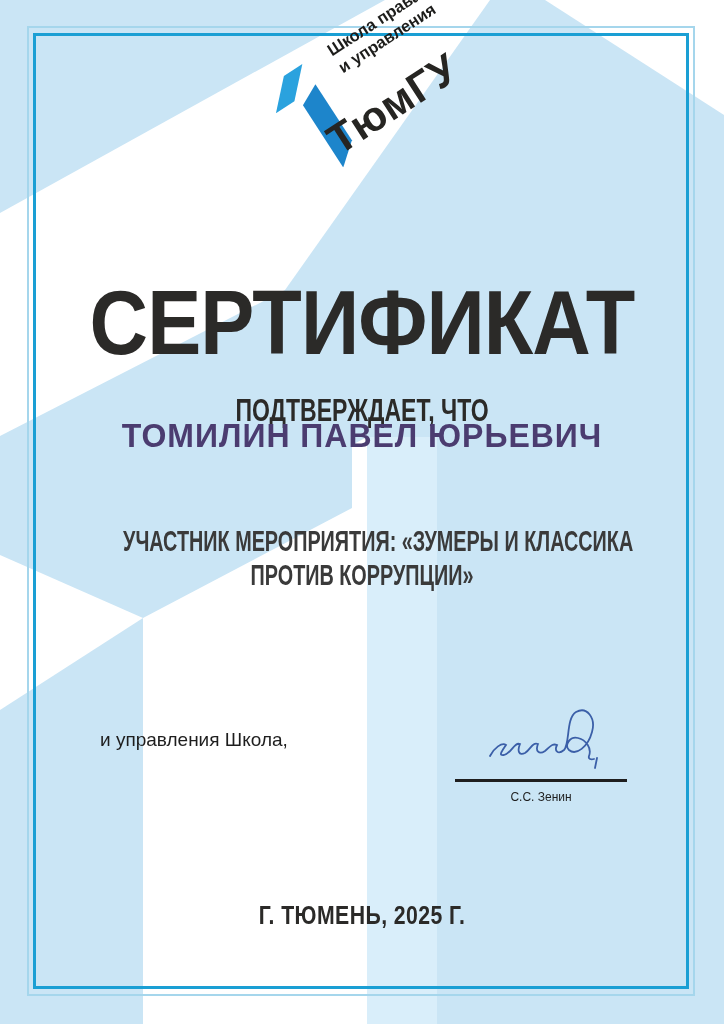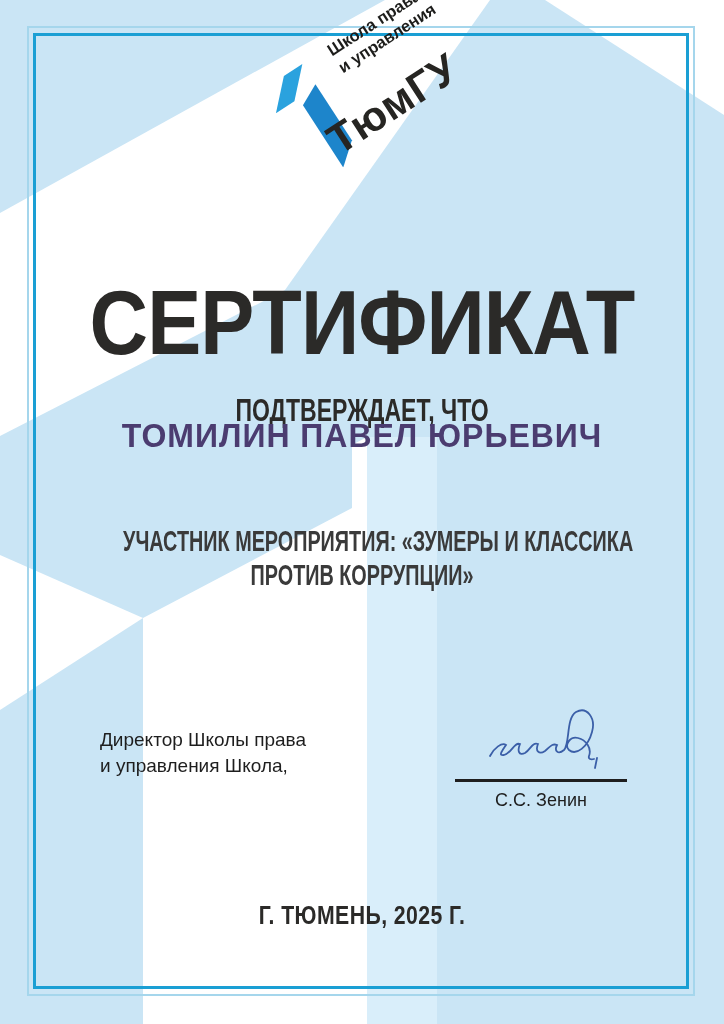--- a/index.html
+++ b/index.html
@@ -38,21 +38,21 @@
     position:absolute;left:0;top:524px;width:724px;text-align:center;
     font-size:30px;line-height:34px;font-weight:bold;color:var(--body-ink,#3a3a3a);
     transform:scaleX(0.66);white-space:nowrap;
   }
   .role{
     position:absolute;left:100px;top:727px;
     font-size:19px;line-height:26px;color:var(--small-ink,#1e1e1e);
   }
   .sig{position:absolute;left:484px;top:698px;width:120px;height:80px;}
   .sigline{position:absolute;left:455px;top:779px;width:172px;height:3px;background:var(--small-ink,#1e1e1e);}
-  .signame{position:absolute;left:455px;top:790px;width:172px;text-align:center;font-size:18px;color:var(--small-ink,#1e1e1e);}
+  .signame{position:absolute;left:455px;top:790px;width:172px;text-align:center;font-size:12px;color:var(--small-ink,#1e1e1e);}
   .footer{
     position:absolute;left:0;top:901px;width:724px;text-align:center;
     font-size:25px;font-weight:bold;color:var(--title-ink,#2b2a28);
     transform:scaleX(0.85);letter-spacing:0.5px;white-space:nowrap;
   }
 </style>
 </head>
 <body>
 
 <div class="page">
@@ -90,21 +90,20 @@
   <div class="confirms">ПОДТВЕРЖДАЕТ, ЧТО</div>
 
   <div class="recipient">ТОМИЛИН ПАВЕЛ ЮРЬЕВИЧ</div>
 
   <div class="event">
     <div>УЧАСТНИК МЕРОПРИЯТИЯ: «ЗУМЕРЫ И КЛАССИКА</div>
     <div>ПРОТИВ КОРРУПЦИИ»</div>
   </div>
 
   <div class="role">
-    <div>Директор Школы права</div>
     <div>и управления Школа,</div>
   </div>
 
   <svg class="sig" viewBox="0 0 120 80" aria-hidden="true">
     <path d="M6 58 C10 50 18 44 22 47 C18 53 14 58 20 57 C28 55 30 44 36 46 C33 53 35 58 41 55 C47 51 48 44 54 46 C51 53 55 57 61 53 C66 49 68 45 73 47 C70 53 74 57 80 52 C86 46 82 20 92 14 C103 8 112 20 108 34 C104 49 92 58 85 52 C80 47 86 38 94 40 C102 42 108 50 105 58 C104 61 107 62 110 61" style="fill:none;stroke:var(--signature-ink,#3b5fa8);stroke-width:1.8;stroke-linecap:round"></path>
     <path d="M113 60 L111 70" style="fill:none;stroke:var(--signature-ink,#3b5fa8);stroke-width:1.8;stroke-linecap:round"></path>
   </svg>
   <div class="sigline"></div>
   <div class="signame">С.С. Зенин</div>
 

